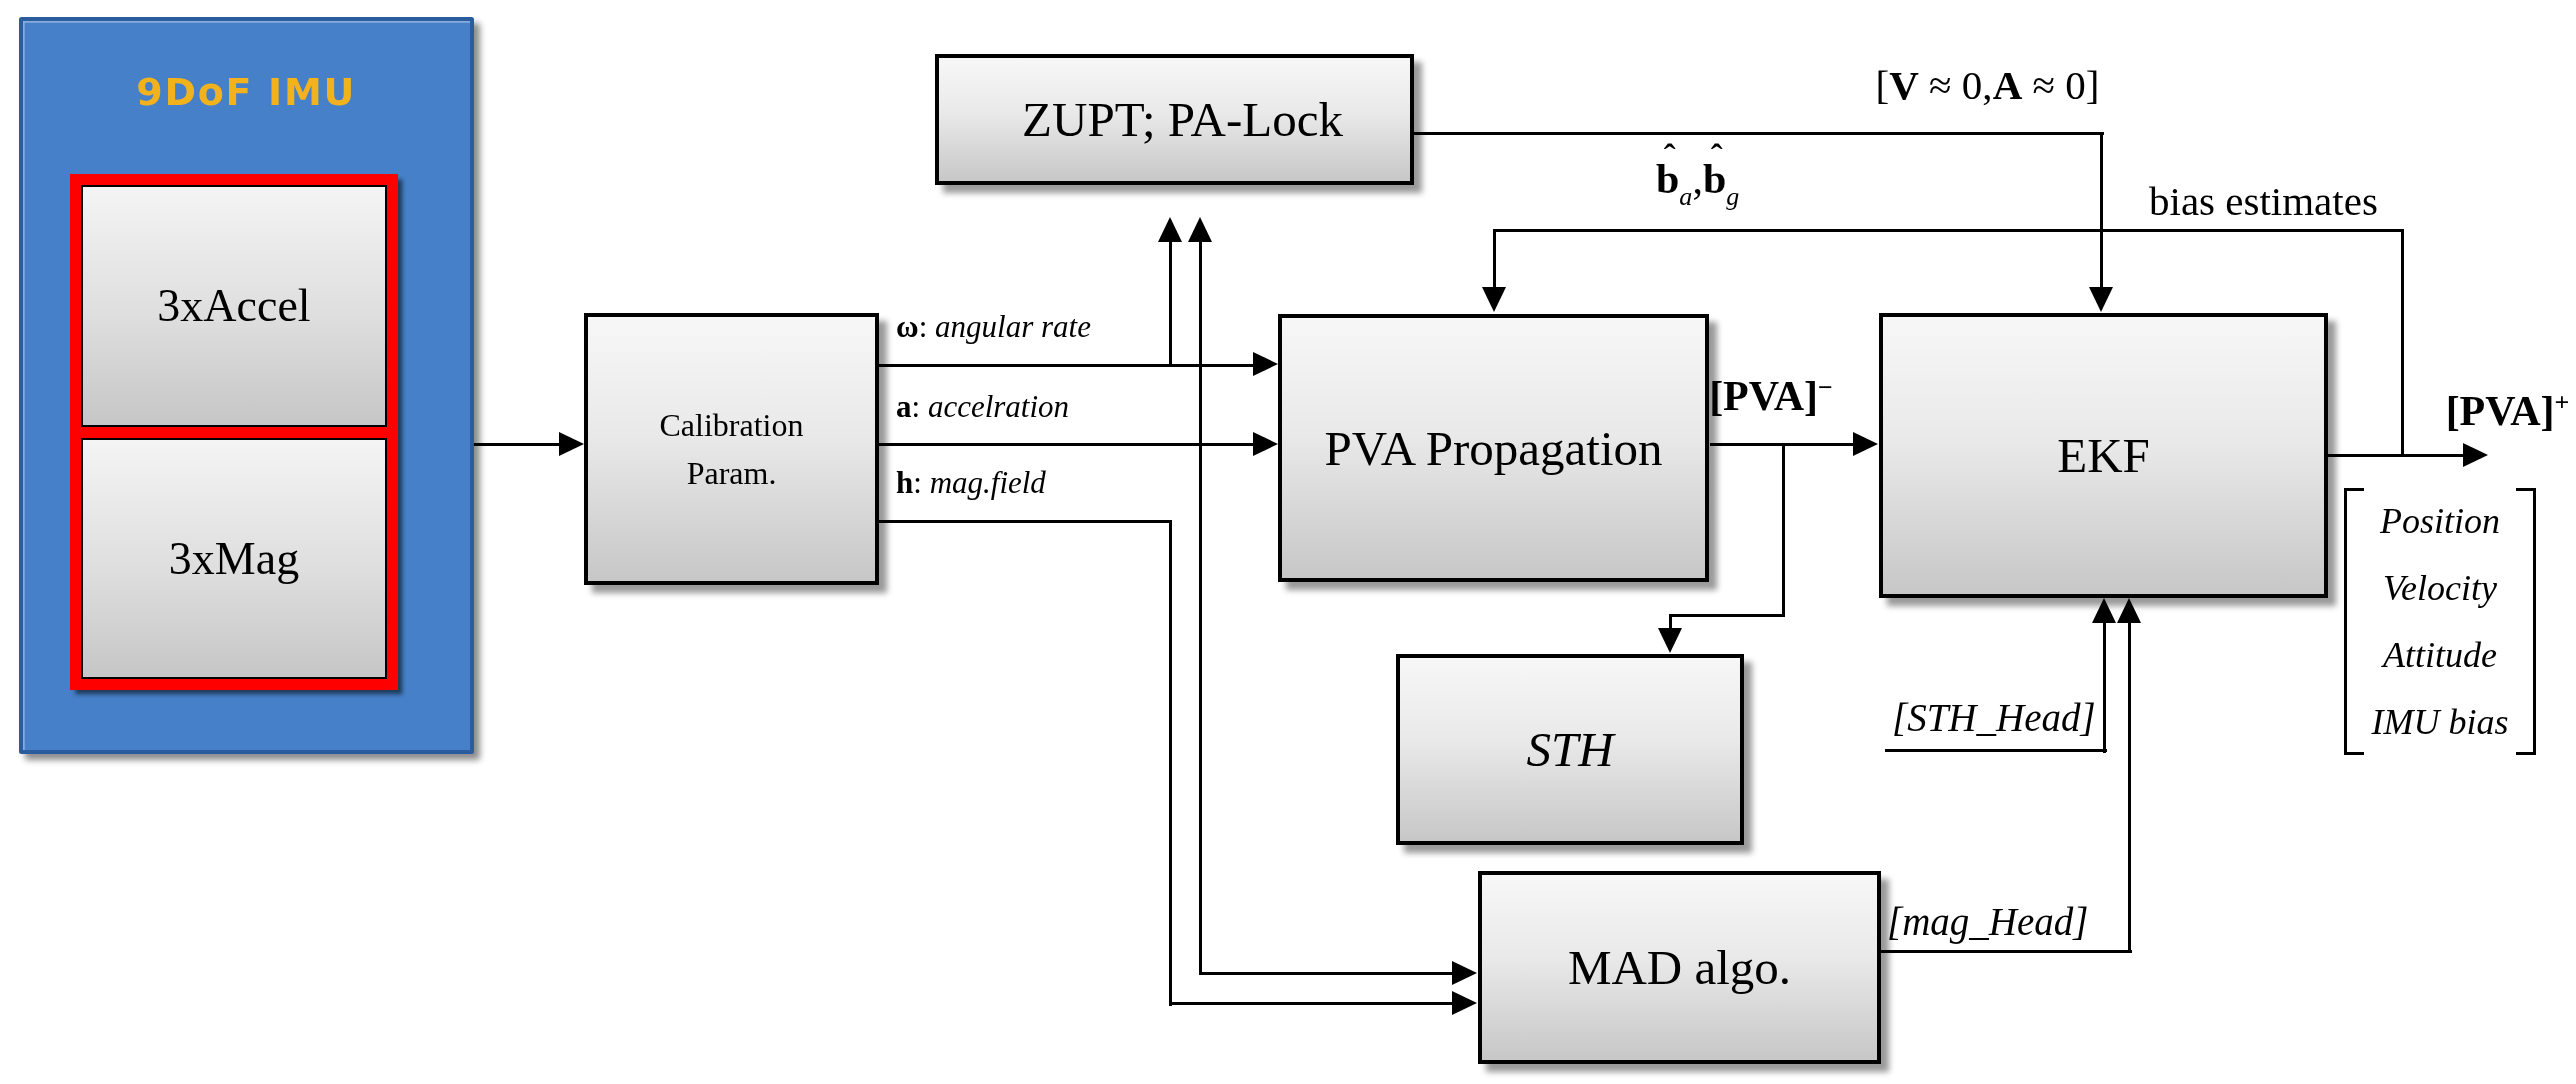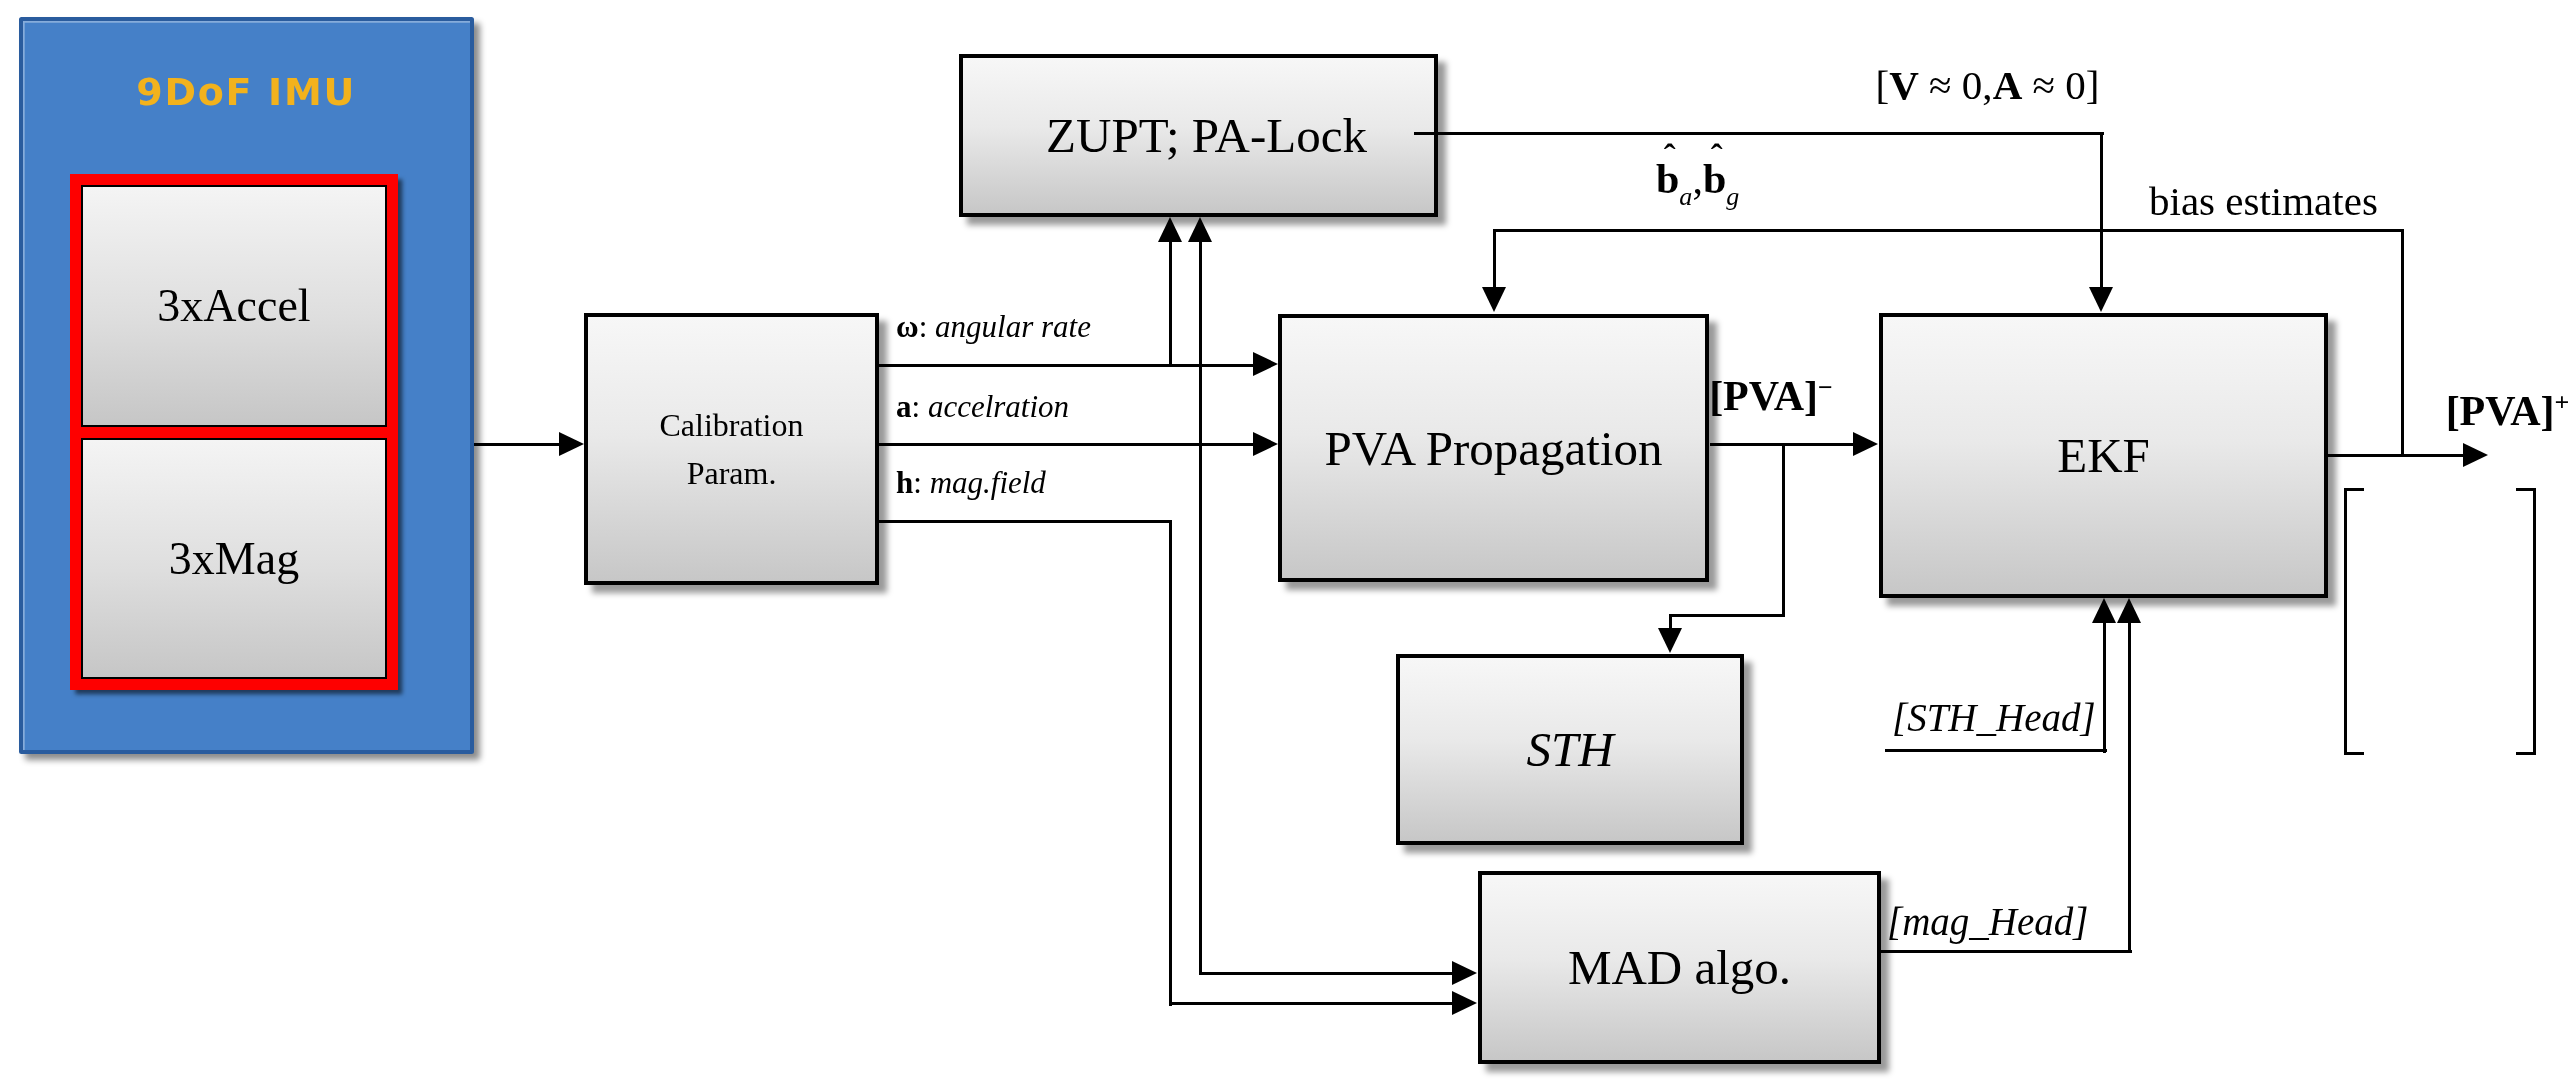--- a/index.html
+++ b/index.html
@@ -73,21 +73,21 @@
     </div>
   </div>
 
   <div class="gbox" style="left:584px;top:313px;width:295px;height:272px;font-size:32px;line-height:1.5;">
     <div>
       <div>Calibration</div>
       <div>Param.</div>
     </div>
   </div>
 
-  <div class="gbox" style="left:959px;top:54px;width:479px;height:163px;padding-left:16px;">
+  <div class="gbox" style="left:935px;top:54px;width:479px;height:131px;padding-left:16px;">
     <span>ZUPT; PA-Lock</span>
   </div>
 
   <div class="gbox" style="left:1278px;top:314px;width:431px;height:268px;">
     <span>PVA Propagation</span>
   </div>
 
   <div class="gbox" style="left:1879px;top:313px;width:449px;height:285px;">
     <span>EKF</span>
   </div>
@@ -180,16 +180,22 @@
     <span>[PVA]</span><sup class="sgn">+</sup>
   </div>
 
   <div class="lbl" style="left:1892px;top:695px;font-size:39px;font-style:italic;">[STH_Head]</div>
 
   <div class="lbl" style="left:1887px;top:899px;font-size:39px;font-style:italic;">[mag_Head]</div>
 
   <div id="out-vector">
     <div class="vbr vbr-l"></div>
     <div class="vbr vbr-r"></div>
+    <div class="rows">
+      <div class="row">Position</div>
+      <div class="row">Velocity</div>
+      <div class="row">Attitude</div>
+      <div class="row">IMU bias</div>
+    </div>
   </div>
 
 </div>
 
 
 </body></html>

